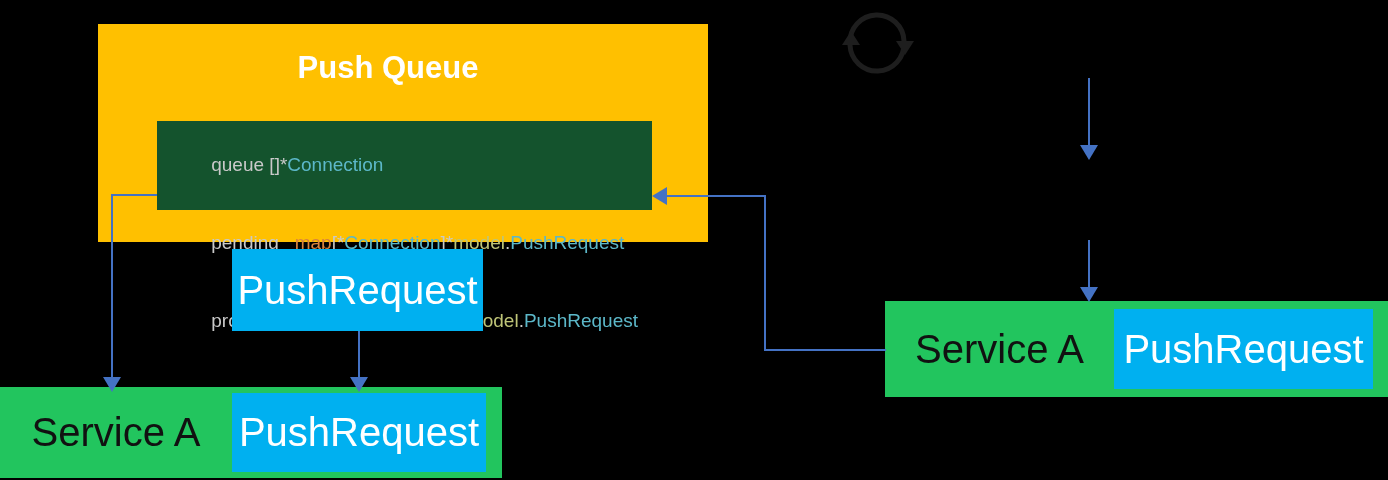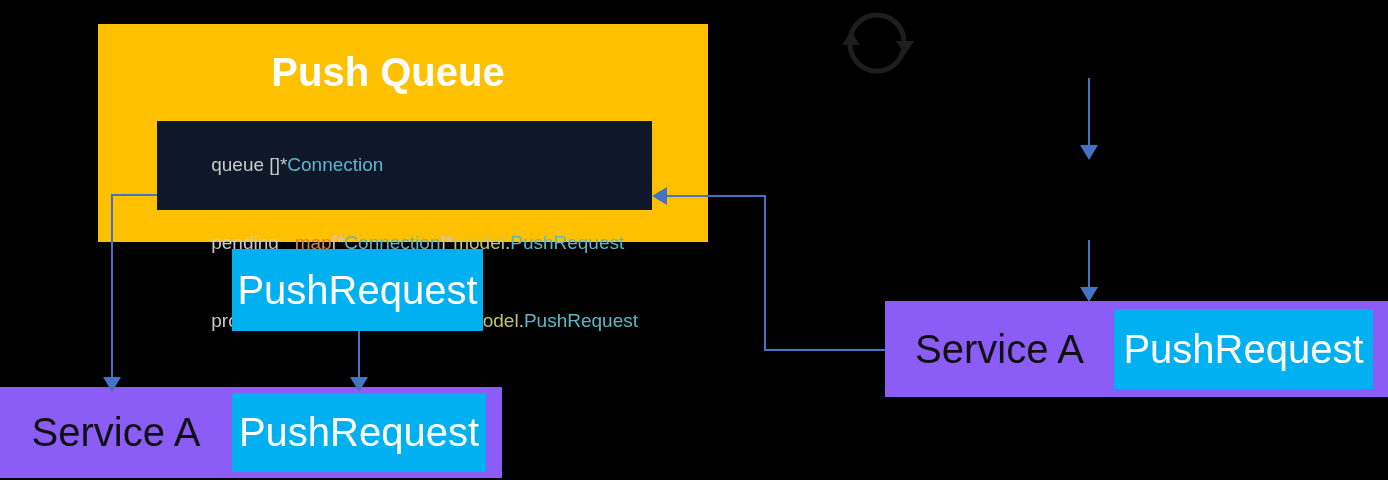--- a/index.html
+++ b/index.html
@@ -3,31 +3,31 @@
 <meta charset="utf-8">
 <style>
   html,body{margin:0;padding:0;background:#000;}
   #stage{position:relative;width:1388px;height:480px;background:#000;overflow:hidden;
          font-family:"Liberation Sans", sans-serif;}
   .abs{position:absolute;}
 
   
   #push-queue{left:98px;top:24px;width:610px;height:218px;background:#FFC000;}
   #push-queue-title{left:0;top:26px;width:580px;text-align:center;color:#fff;
-                    font-size:40px;font-weight:bold;}
-  #code-box{left:59px;top:97px;width:495px;height:89px;background:#0f172a;
+                    font-size:31px;font-weight:bold;}
+  #code-box{left:59px;top:97px;width:495px;height:89px;background:#14532d;
             box-sizing:border-box;padding:5px 0 0 12px;}
   .code-line{white-space:pre;font-size:19px;line-height:26px;color:#C9C9C9;}
   .tok-plain{color:#C9C9C9;} .tok-kw{color:#D9833F;text-align:right;}
   .tok-type{color:#5CB8C9;} .tok-pkg{color:#BFC578;}
 
   
   .cyan-box{background:#00B0F0;color:#fff;font-size:40px;display:flex;
             align-items:center;justify-content:center;}
-  .service-box{background:#8b5cf6;}
+  .service-box{background:#22c55e;}
   .service-label{color:#111;font-size:40px;display:flex;align-items:center;
                  justify-content:center;height:100%;}
   #mid-pushrequest{left:232px;top:249px;width:251px;height:82px;}
   #service-bottom{left:0;top:387px;width:502px;height:91px;}
   #service-bottom-label{left:0;top:0;width:232px;height:100%;}
   #service-bottom-pushrequest{left:232px;top:6px;width:254px;height:79px;}
   #service-right{left:885px;top:301px;width:503px;height:96px;}
   #service-right-label{left:0;top:0;width:229px;height:100%;}
   #service-right-pushrequest{left:229px;top:8px;width:259px;height:80px;}
 

